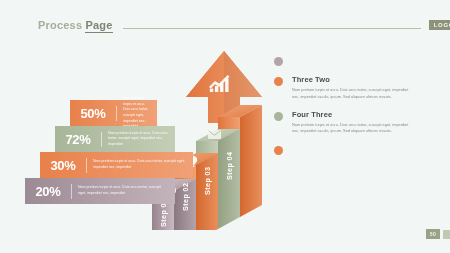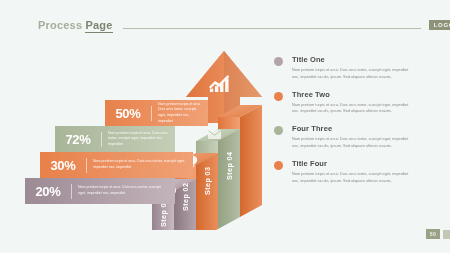--- a/index.html
+++ b/index.html
@@ -35,21 +35,21 @@
   }
   .bar .pct{
     font-size:13px;font-weight:bold;letter-spacing:-.3px;
     width:46px;text-align:center;flex:none;color:#ffffff;
   }
   .bar .sep{width:1px;height:15px;background:rgba(255,255,255,.55);flex:none;}
   .bar .btxt{
     font-size:3.6px;line-height:1.55;color:rgba(255,255,255,.92);
     padding-left:6px;padding-right:6px;overflow:hidden;
   }
-  .b1{left:70px;top:100px;width:103px;background:linear-gradient(90deg,#e8814b,#f0a176);margin-left:35px;}
+  .b1{left:70px;top:100px;width:87px;background:linear-gradient(90deg,#e8814b,#f0a176);}
   .b2{left:55px;top:126px;width:120px;background:linear-gradient(90deg,#a8b598,#c3ceb6);}
   .b3{left:40px;top:152px;width:153px;background:linear-gradient(90deg,#e8814b,#f0a176);}
   .b4{left:25px;top:178px;width:150px;background:linear-gradient(90deg,#9c8a94,#c3b3ba);}
 
   
   .legend{position:absolute;left:274px;top:55px;width:165px;}
   .leg{display:flex;margin-bottom:9px;}
   .dot{width:9px;height:9px;border-radius:50%;flex:none;margin-top:2px;}
   .leg-body{padding-left:9px;}
   .leg-title{font-size:7.5px;font-weight:bold;color:#4a4a4a;letter-spacing:.1px;margin-bottom:3px;}
@@ -209,48 +209,40 @@
       <div class="sep"></div>
       <div class="btxt">Nam pretium turpis et arcu. Duis arcu tortor, suscipit eget, imperdiet nec, imperdiet</div>
     </div>
 
   </div>
 
   <div class="legend">
 
     <div class="leg">
       <div class="dot" style="background:#b3a3ab"></div>
-      <div class="leg-body">
-        <div class="leg-title">Title One</div>
-        <div class="leg-text">Nam pretium turpis et arcu. Duis arcu tortor, suscipit eget, imperdiet nec, imperdiet iaculis, ipsum. Sed aliquam ultrices mauris.</div>
-      </div>
     </div>
 
     <div class="leg">
       <div class="dot" style="background:#e8814b"></div>
       <div class="leg-body">
         <div class="leg-title">Three Two</div>
         <div class="leg-text">Nam pretium turpis et arcu. Duis arcu tortor, suscipit eget, imperdiet nec, imperdiet iaculis, ipsum. Sed aliquam ultrices mauris.</div>
       </div>
     </div>
 
     <div class="leg">
       <div class="dot" style="background:#a8b598"></div>
       <div class="leg-body">
         <div class="leg-title">Four Three</div>
         <div class="leg-text">Nam pretium turpis et arcu. Duis arcu tortor, suscipit eget, imperdiet nec, imperdiet iaculis, ipsum. Sed aliquam ultrices mauris.</div>
       </div>
     </div>
 
     <div class="leg">
       <div class="dot" style="background:#e8814b"></div>
-      <div class="leg-body">
-        <div class="leg-title">Title Four</div>
-        <div class="leg-text">Nam pretium turpis et arcu. Duis arcu tortor, suscipit eget, imperdiet nec, imperdiet iaculis, ipsum. Sed aliquam ultrices mauris.</div>
-      </div>
     </div>
 
   </div>
 
   <div class="footer">
     <div class="pagenum">50</div>
     <div class="fbar"></div>
   </div>
 
 </div>

